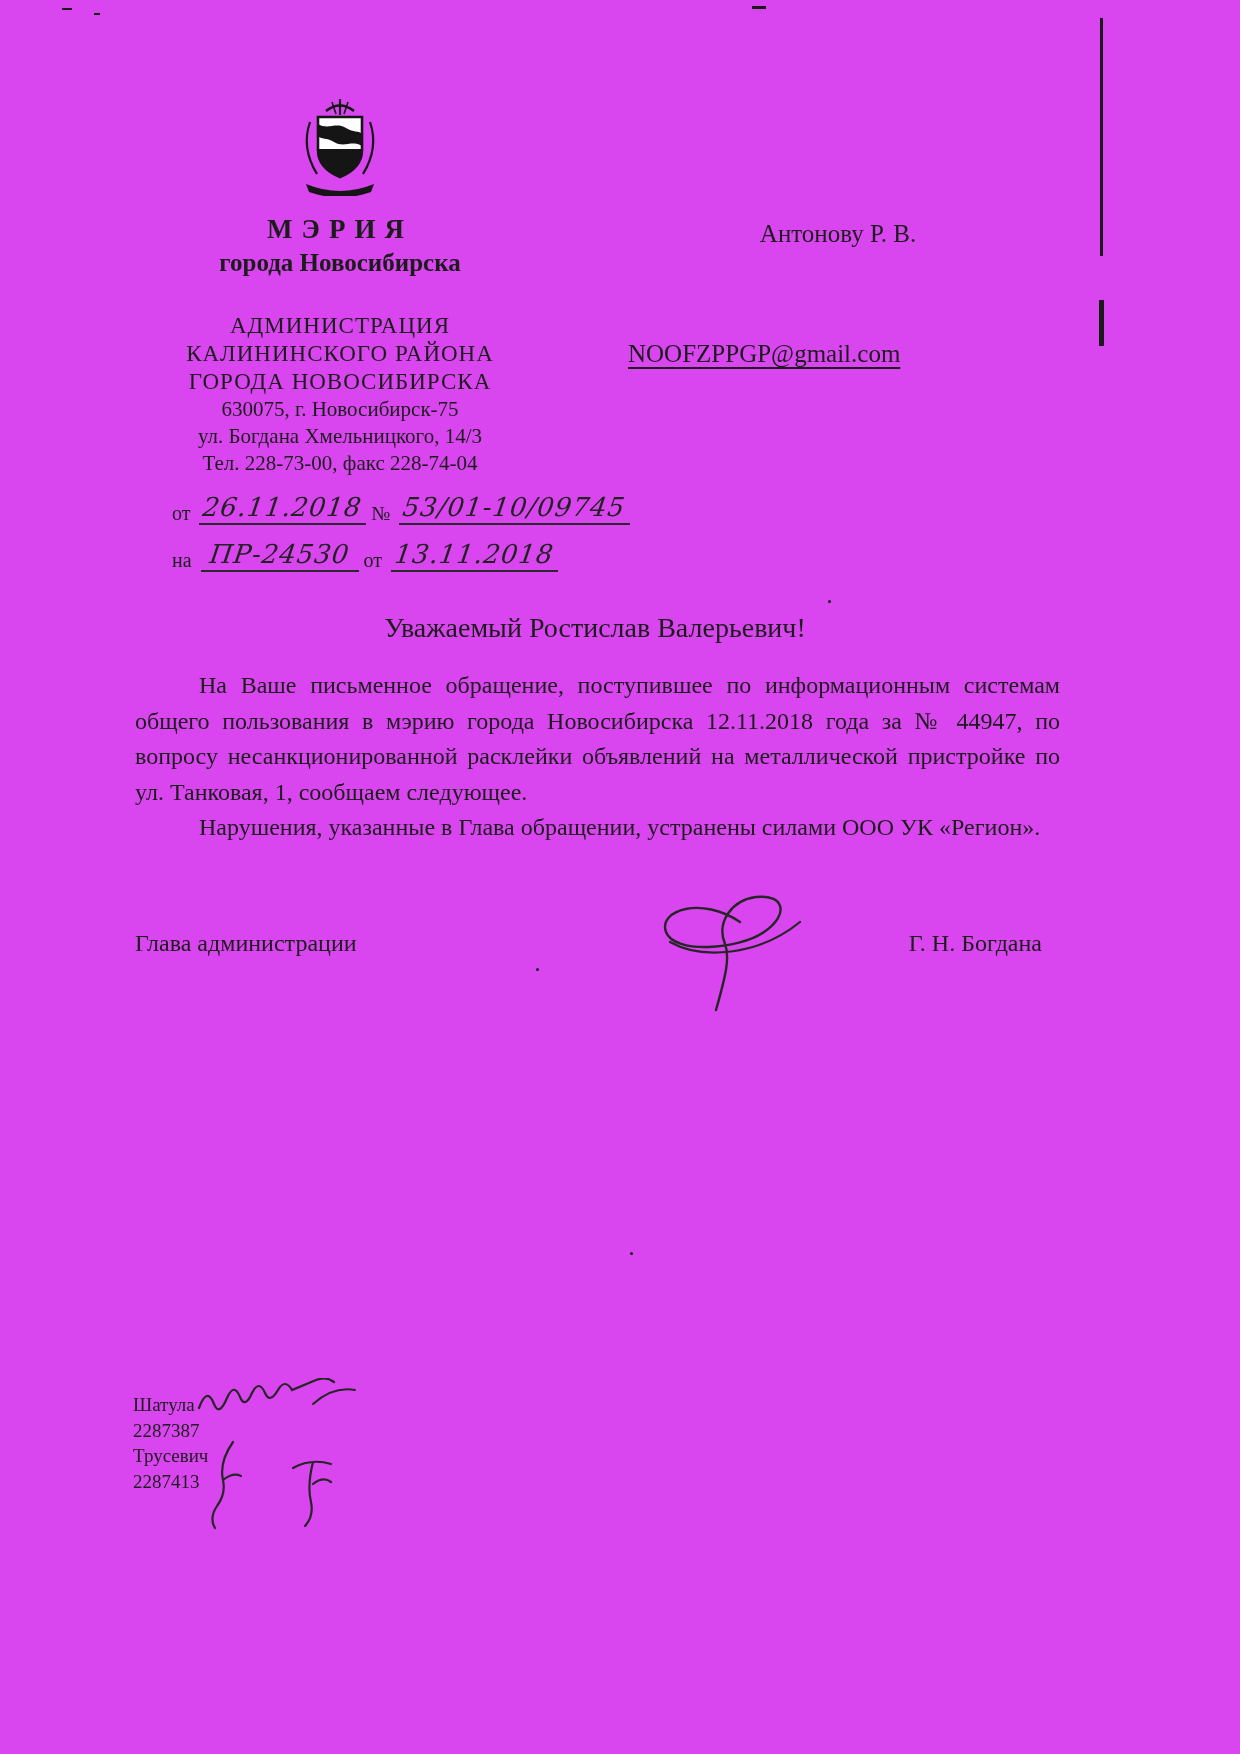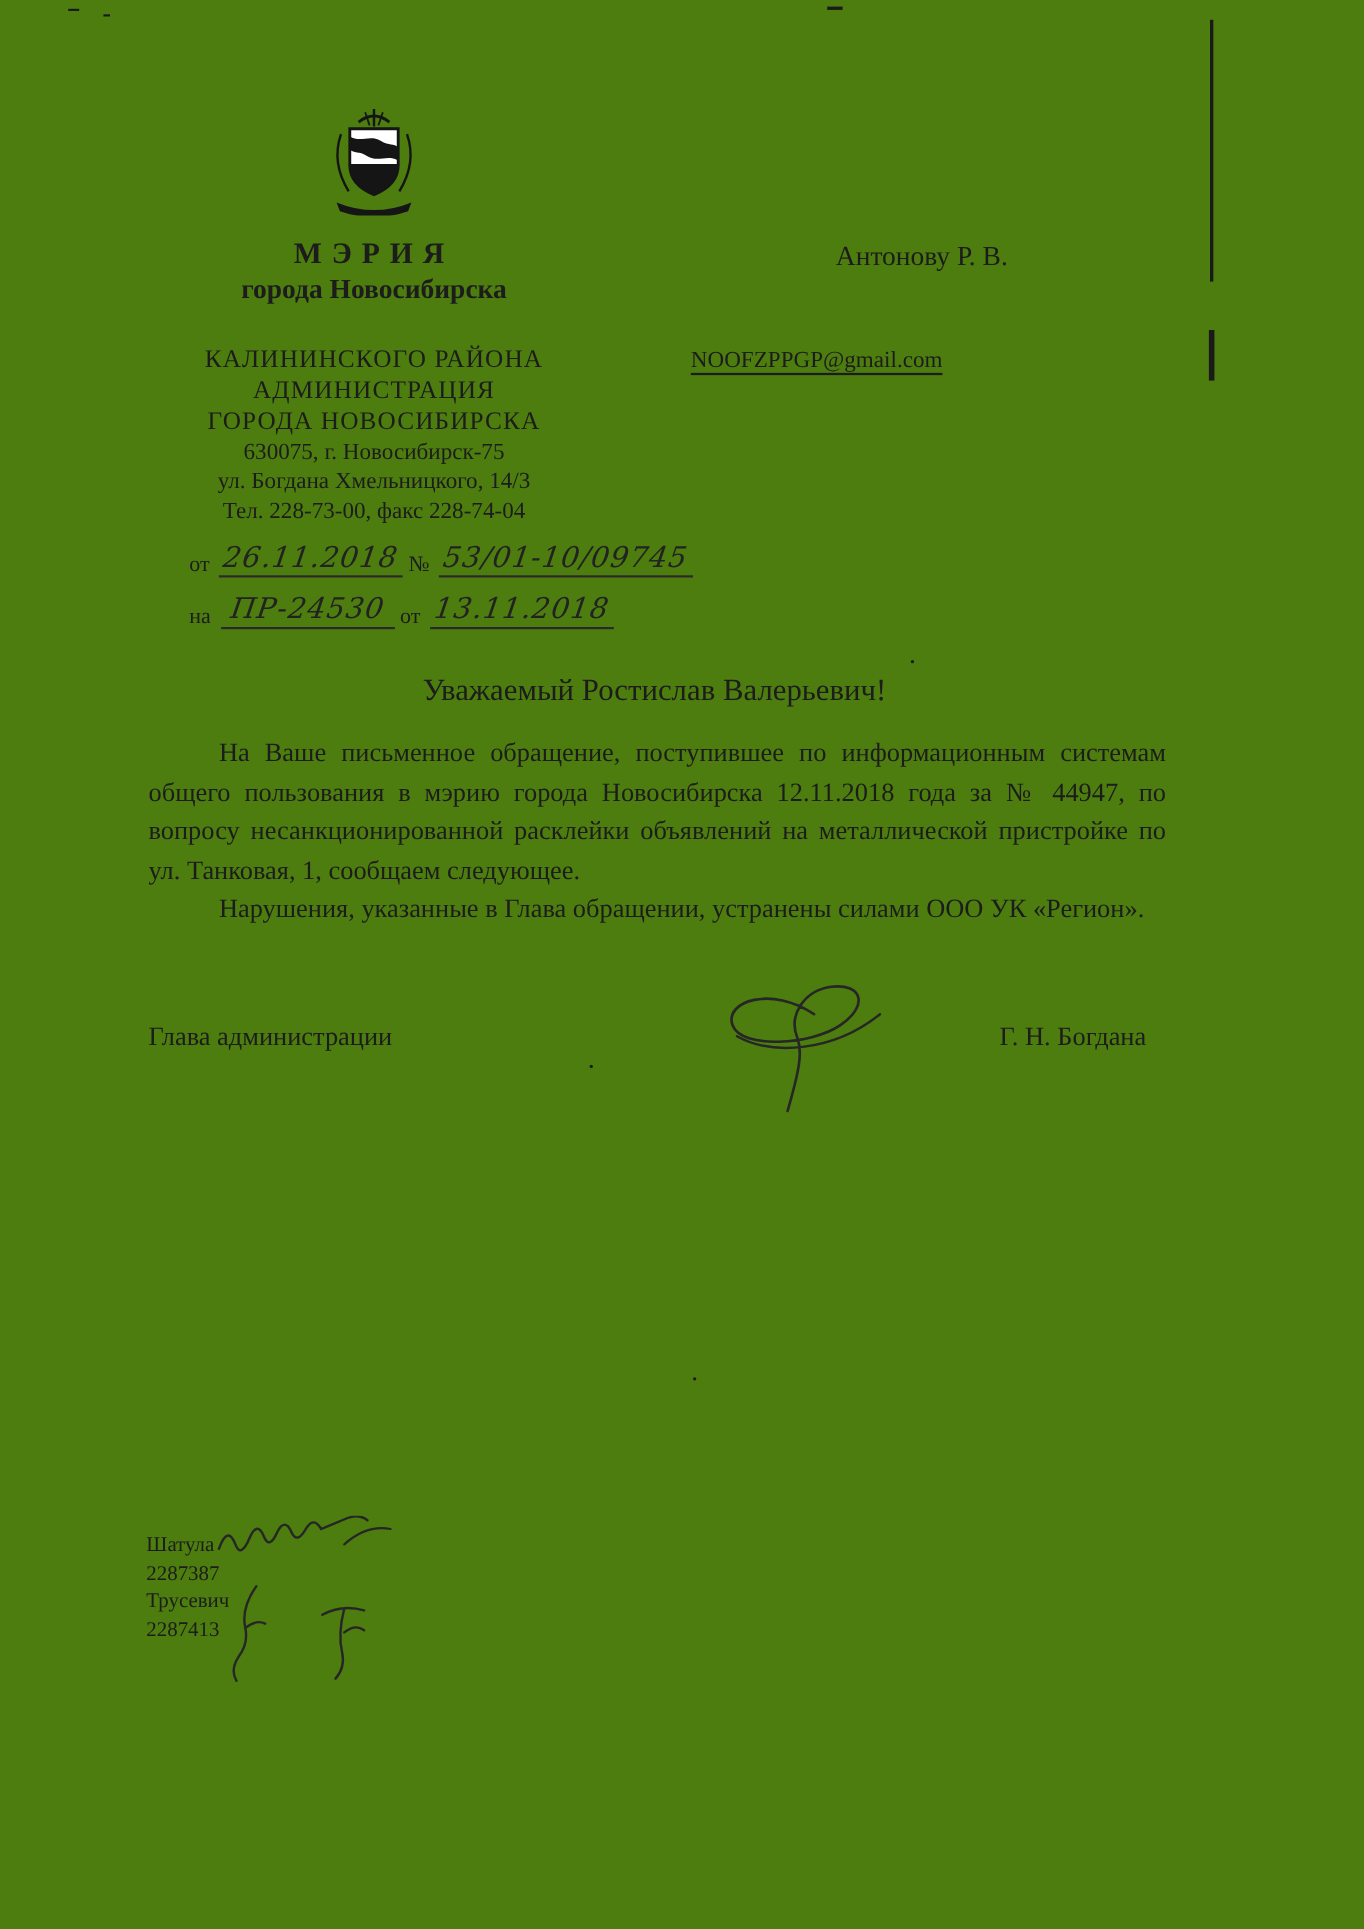--- a/index.html
+++ b/index.html
@@ -1,21 +1,21 @@
 <!DOCTYPE html>
 <html><head>
 <meta charset="utf-8">
 <style>
   html, body { margin: 0; padding: 0; background: #e8e8e8; }
   .page {
     position: relative;
     width: 1240px;
     height: 1754px;
     margin: 0 auto;
-    background: #4d7c0f;
+    background: #d946ef;
     font-family: "Liberation Serif", serif;
     color: #1c1c1c;
     overflow: hidden;
   }
   
   .letterhead {
     position: absolute;
     left: 140px;
     top: 96px;
     width: 400px;
@@ -75,22 +75,22 @@
   .fill-4 { min-width: 140px; }
   
   .recipient {
     position: absolute;
     left: 628px;
     top: 220px;
     width: 420px;
   }
   .recipient-name { font-size: 25px; text-align: center; }
   .recipient-email {
-    font-size: 21px;
-    margin-top: 67px;
+    font-size: 25px;
+    margin-top: 92px;
     text-decoration: underline;
     text-underline-offset: 5px;
     display: inline-block;
   }
   
   .salutation {
     position: absolute;
     left: 135px;
     top: 612px;
     width: 920px;
@@ -173,22 +173,22 @@
         <path d="M23 28 C 33 34, 41 26, 51 32 C 59 37, 63 34, 67 38 L 67 50 C 57 44, 49 52, 39 46 C 31 41, 27 44, 23 40 Z" fill="#151515"></path>
 
         <path d="M23 54 q0 18 22 27 q22 -9 22 -27 v-1 H23 z" fill="#151515"></path>
 
         <path d="M11 88 q34 14 68 0 l-3 8 q-31 11 -62 0 z" fill="#151515"></path>
       </svg>
     </div>
     <div class="org1">МЭРИЯ</div>
     <div class="org2">города Новосибирска</div>
     <div class="dept-block">
+      <div class="dept">АДМИНИСТРАЦИЯ</div>
       <div class="dept">КАЛИНИНСКОГО РАЙОНА</div>
-      <div class="dept">АДМИНИСТРАЦИЯ</div>
       <div class="dept">ГОРОДА НОВОСИБИРСКА</div>
     </div>
     <div class="addr">630075, г. Новосибирск-75</div>
     <div class="addr">ул. Богдана Хмельницкого, 14/3</div>
     <div class="addr">Тел. 228-73-00, факс 228-74-04</div>
   </div>
 
   <div class="ref-block">
     <div class="ref-line">
       <span class="ref-label">от</span>

